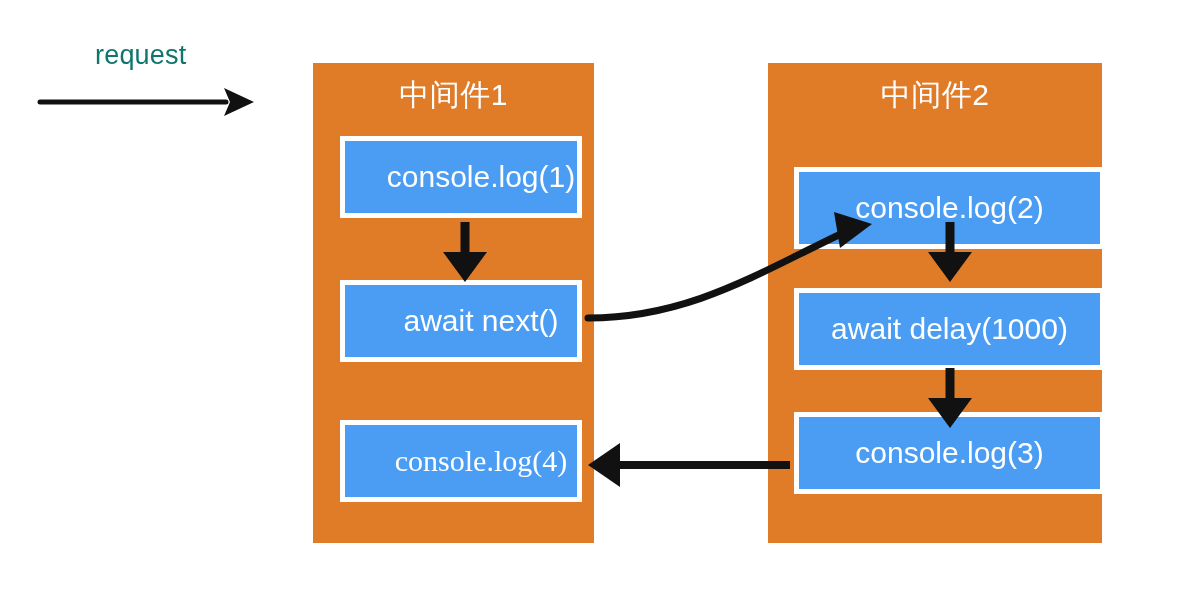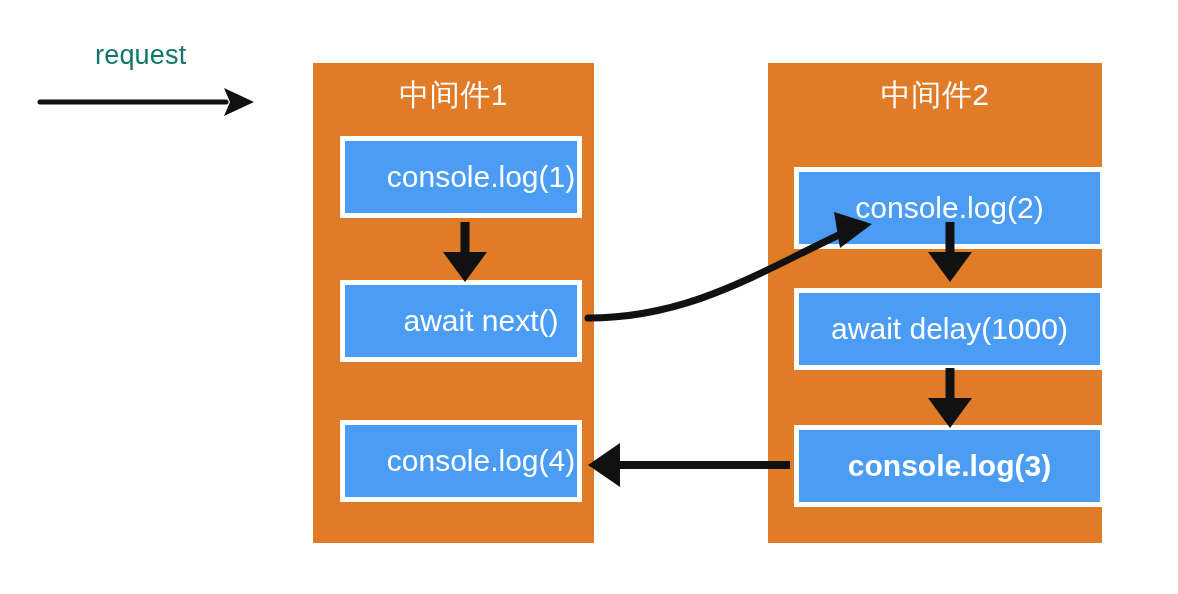--- a/index.html
+++ b/index.html
@@ -73,26 +73,26 @@
     justify-content: center;
     color: #ffffff;
     font-size: 30px;
     line-height: 34px;
     white-space: nowrap;
   }
   
   #mw1 .step-box { left: 27px; width: 242px; height: 82px; padding-left: 40px; }
   #mw1 .box-row-1 { top: 73px; }
   #mw1 .box-row-2 { top: 217px; }
-  #mw1 .box-row-3 { top: 357px; }
+  #mw1 .box-row-3 { top: 357px; font-family: Liberation Serif, serif; }
   
   #mw2 .step-box { left: 26px; width: 311px; height: 82px; }
   #mw2 .box-row-1 { top: 73px; margin-top: 31px; }
   #mw2 .box-row-2 { top: 217px; margin-top: 8px; }
-  #mw2 .box-row-3 { top: 362px; font-weight: bold; }
+  #mw2 .box-row-3 { top: 349px; }
 
   
   .arrow-layer {
     position: absolute;
     left: 0;
     top: 0;
     width: 1178px;
     height: 594px;
     pointer-events: none;
   }

